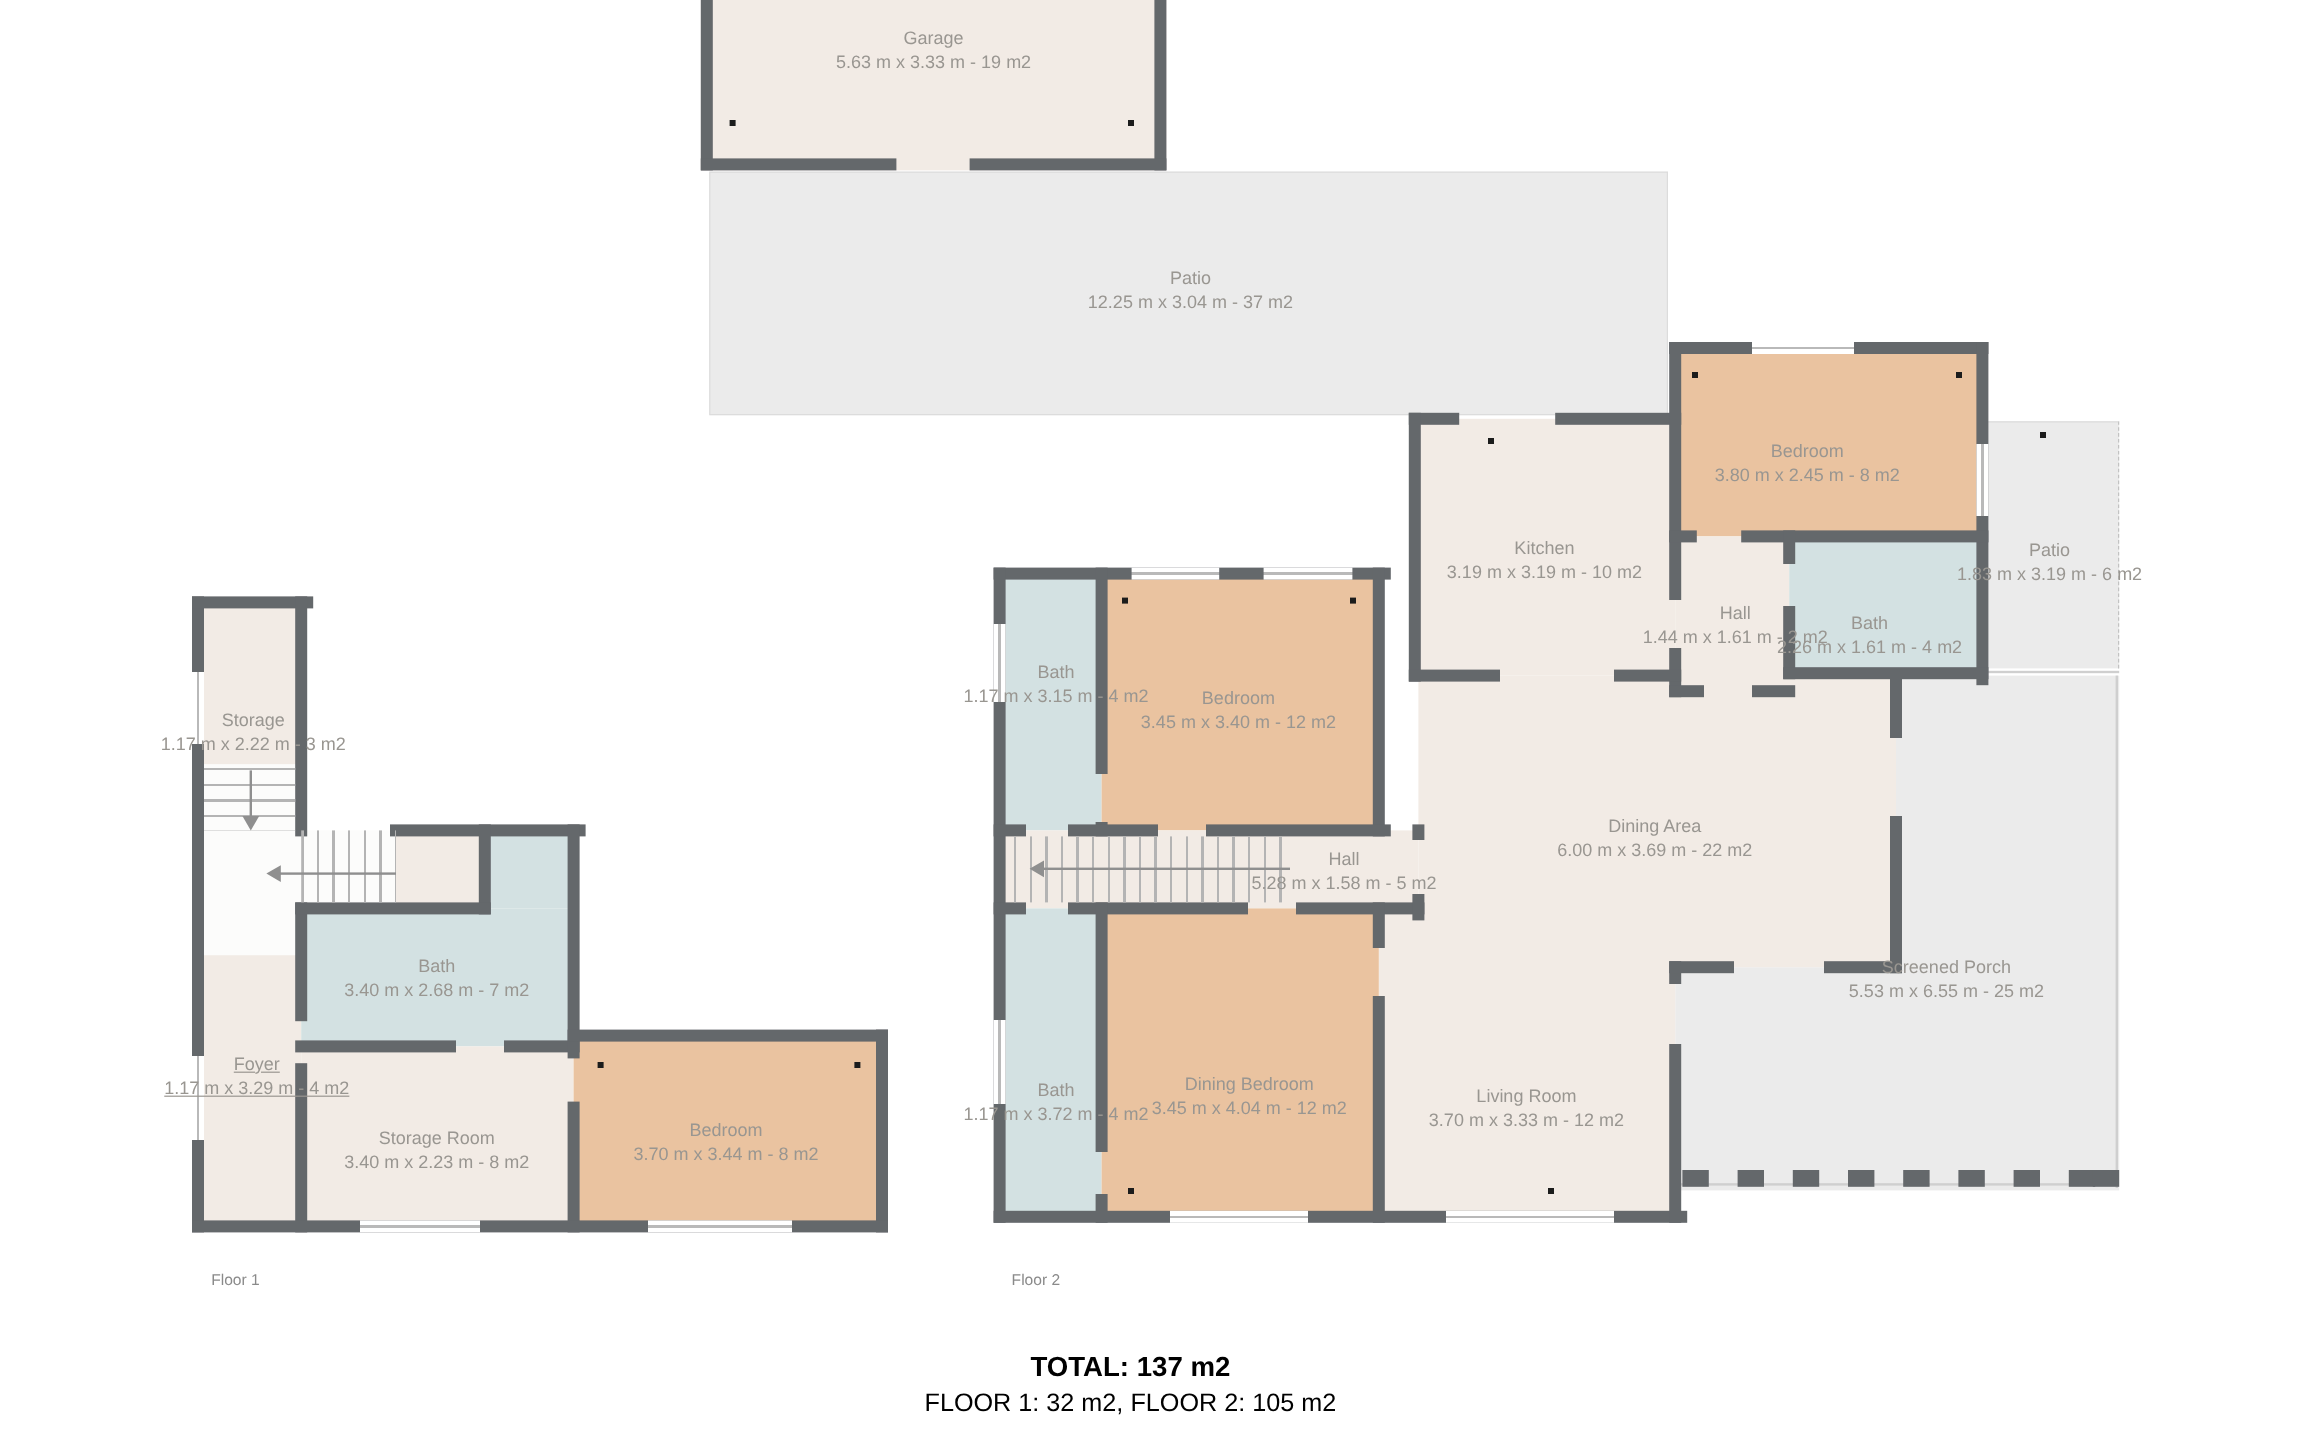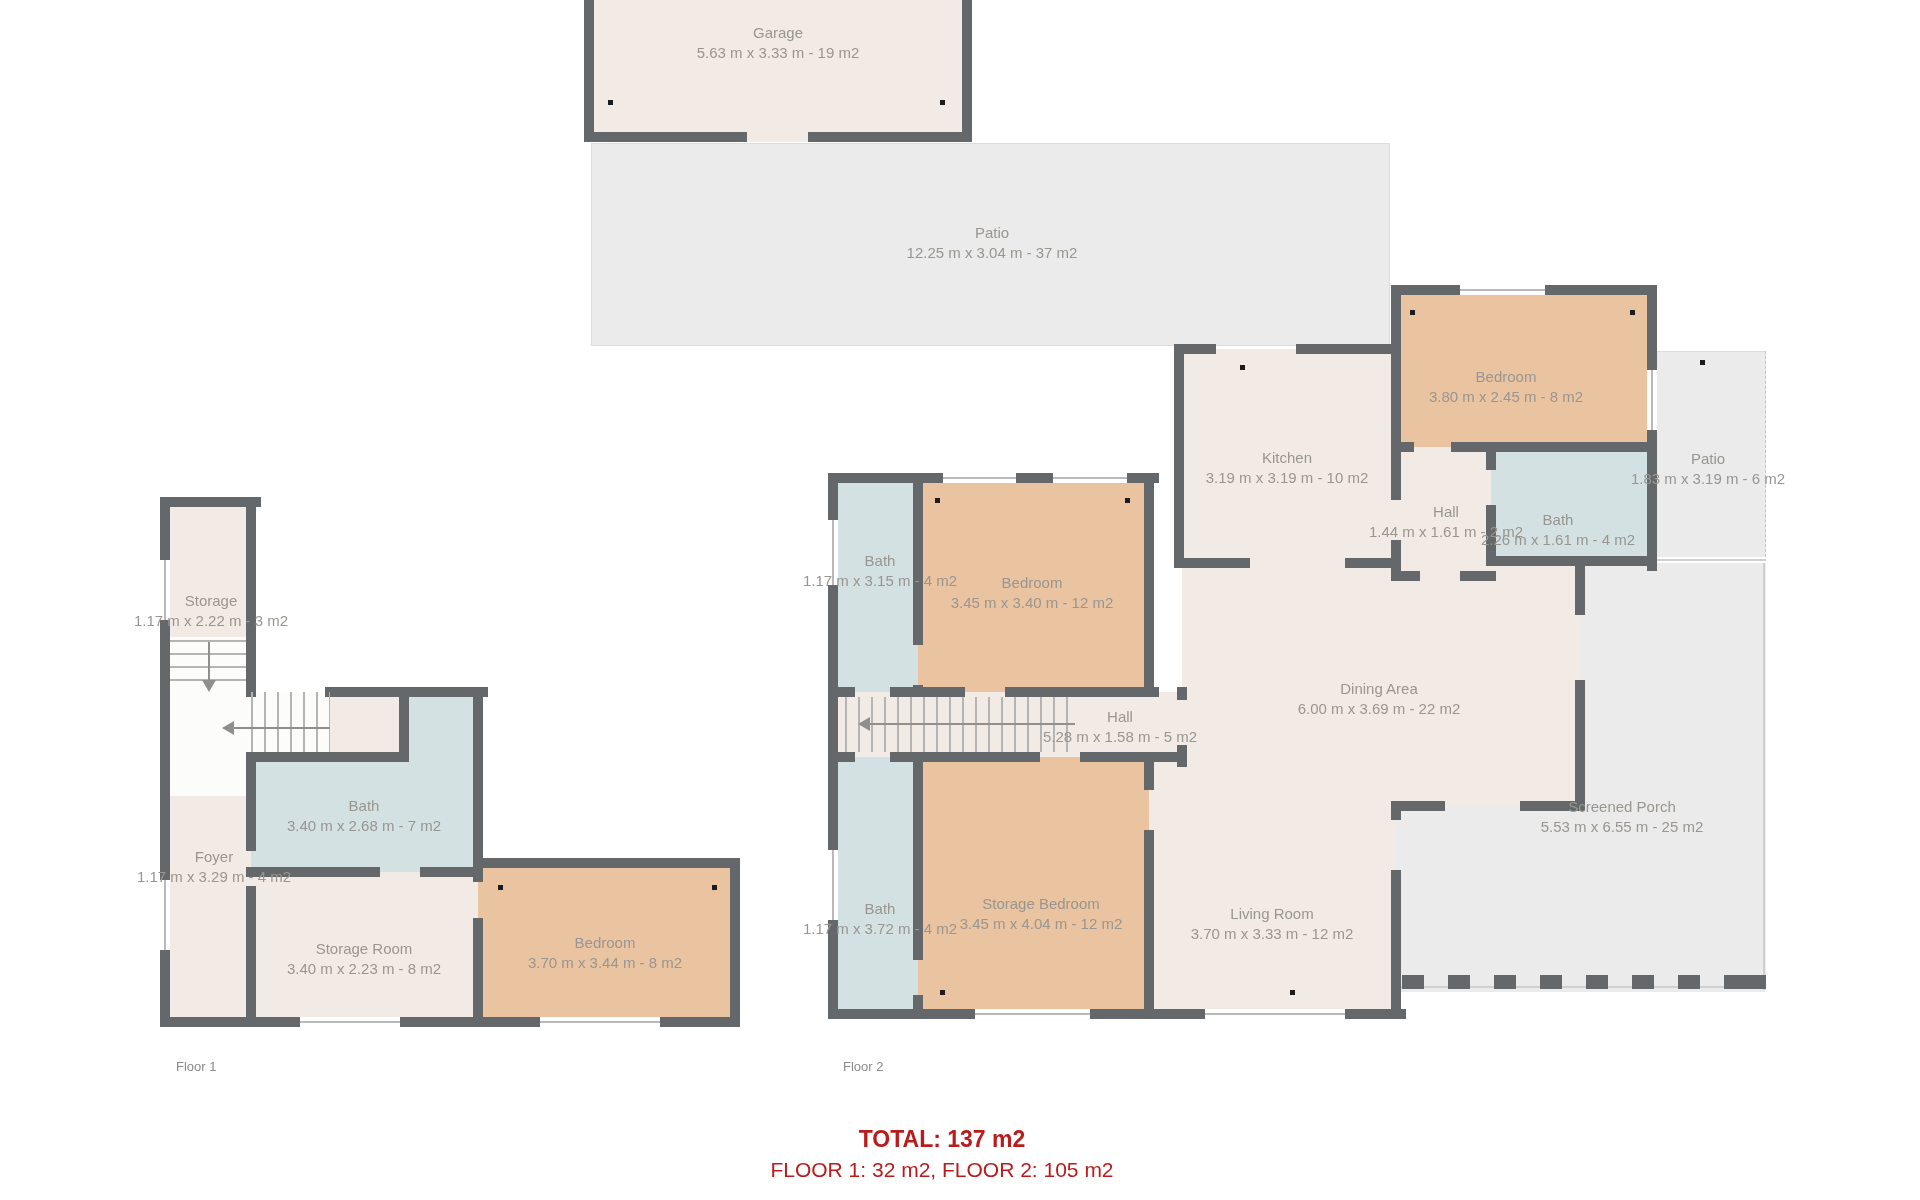--- a/index.html
+++ b/index.html
@@ -23,21 +23,21 @@
   .arrow-line{position:absolute;background:#8f8f8f;z-index:13;}
   .arrow-head-left{position:absolute;width:0;height:0;border-top:7px solid transparent;
     border-bottom:7px solid transparent;border-right:12px solid #8f8f8f;z-index:13;}
   .arrow-head-down{position:absolute;width:0;height:0;border-left:7px solid transparent;
     border-right:7px solid transparent;border-top:12px solid #8f8f8f;z-index:13;}
   .lbl{position:absolute;z-index:20;transform:translateX(-50%);text-align:center;
        white-space:nowrap;color:#999691;font-size:15px;line-height:20px;}
   .lbl .nm{display:block;}
   .lbl .dm{display:block;}
   .floor-tag{position:absolute;z-index:20;font-size:13px;color:#8a8a8a;}
-  .summary{position:absolute;left:0;right:0;top:1126px;text-align:center;z-index:20;color:#b91c1c;}
+  .summary{position:absolute;left:0;right:0;top:1126px;text-align:center;z-index:20;color:#000000;}
   .summary .total{font-size:23px;font-weight:bold;display:block;}
   .summary .floors{font-size:21px;display:block;margin-top:5px;text-align:center;}
   .patio-right{border-top:1px solid #dcdcdc;border-right:1px dashed #c2c2c2;box-sizing:border-box;}
   .patio-big{border:1px solid #dcdcdc;box-sizing:border-box;}
 </style>
 </head>
 <body>
 
 <div id="canvas">
 
@@ -226,37 +226,37 @@
   </div>
   <div class="lbl" style="left:1379px;top:679px;">
     <span class="nm">Dining Area</span>
     <span class="dm">6.00 m x 3.69 m - 22 m2</span>
   </div>
   <div class="lbl" style="left:880px;top:899px;">
     <span class="nm">Bath</span>
     <span class="dm">1.17 m x 3.72 m - 4 m2</span>
   </div>
   <div class="lbl" style="left:1041px;top:894px;">
-    <span class="nm">Storage Bedroom</span>
+    <span class="nm">Dining Bedroom</span>
     <span class="dm">3.45 m x 4.04 m - 12 m2</span>
   </div>
   <div class="lbl" style="left:1272px;top:904px;">
     <span class="nm">Living Room</span>
     <span class="dm">3.70 m x 3.33 m - 12 m2</span>
   </div>
   <div class="lbl" style="left:1622px;top:797px;">
     <span class="nm">Screened Porch</span>
     <span class="dm">5.53 m x 6.55 m - 25 m2</span>
   </div>
 
   <div class="lbl" style="left:211px;top:591px;">
     <span class="nm">Storage</span>
     <span class="dm">1.17 m x 2.22 m - 3 m2</span>
   </div>
-  <div class="lbl" style="left:214px;top:847px;">
+  <div class="lbl" style="left:214px;top:878px;text-decoration:underline;">
     <span class="nm">Foyer</span>
     <span class="dm">1.17 m x 3.29 m - 4 m2</span>
   </div>
   <div class="lbl" style="left:364px;top:796px;">
     <span class="nm">Bath</span>
     <span class="dm">3.40 m x 2.68 m - 7 m2</span>
   </div>
   <div class="lbl" style="left:364px;top:939px;">
     <span class="nm">Storage Room</span>
     <span class="dm">3.40 m x 2.23 m - 8 m2</span>

